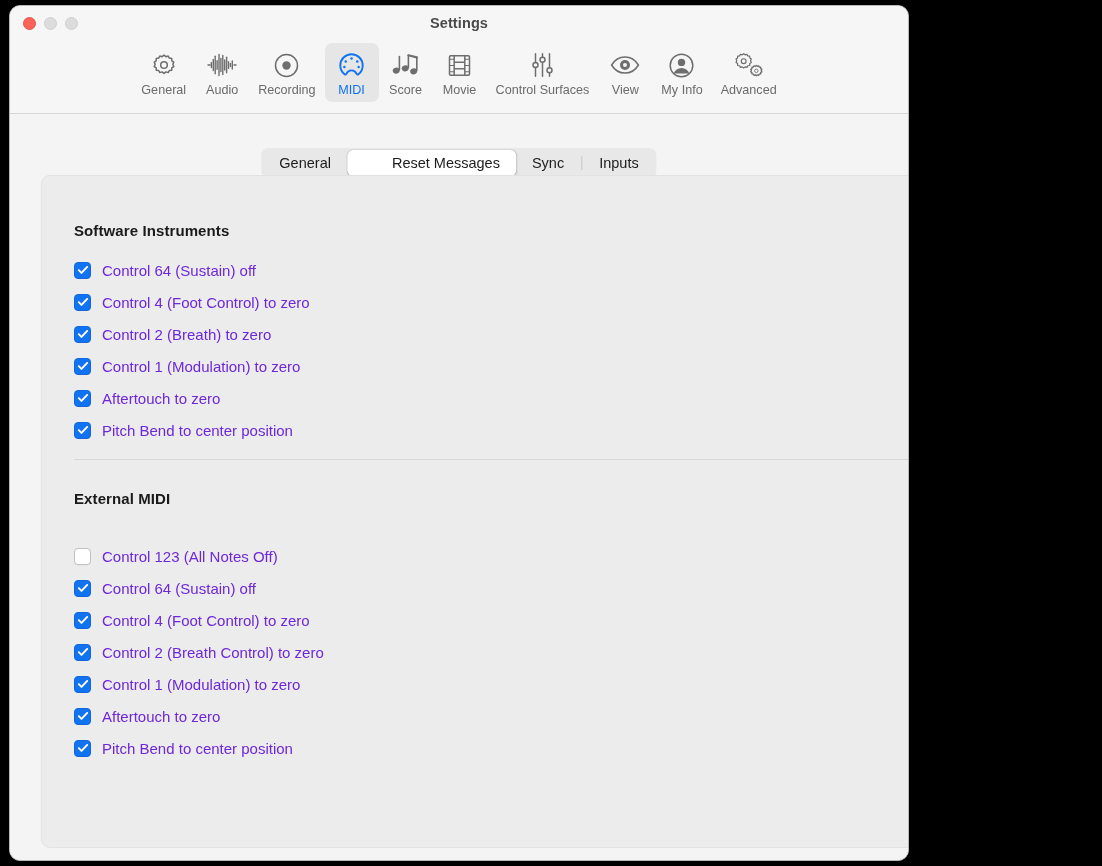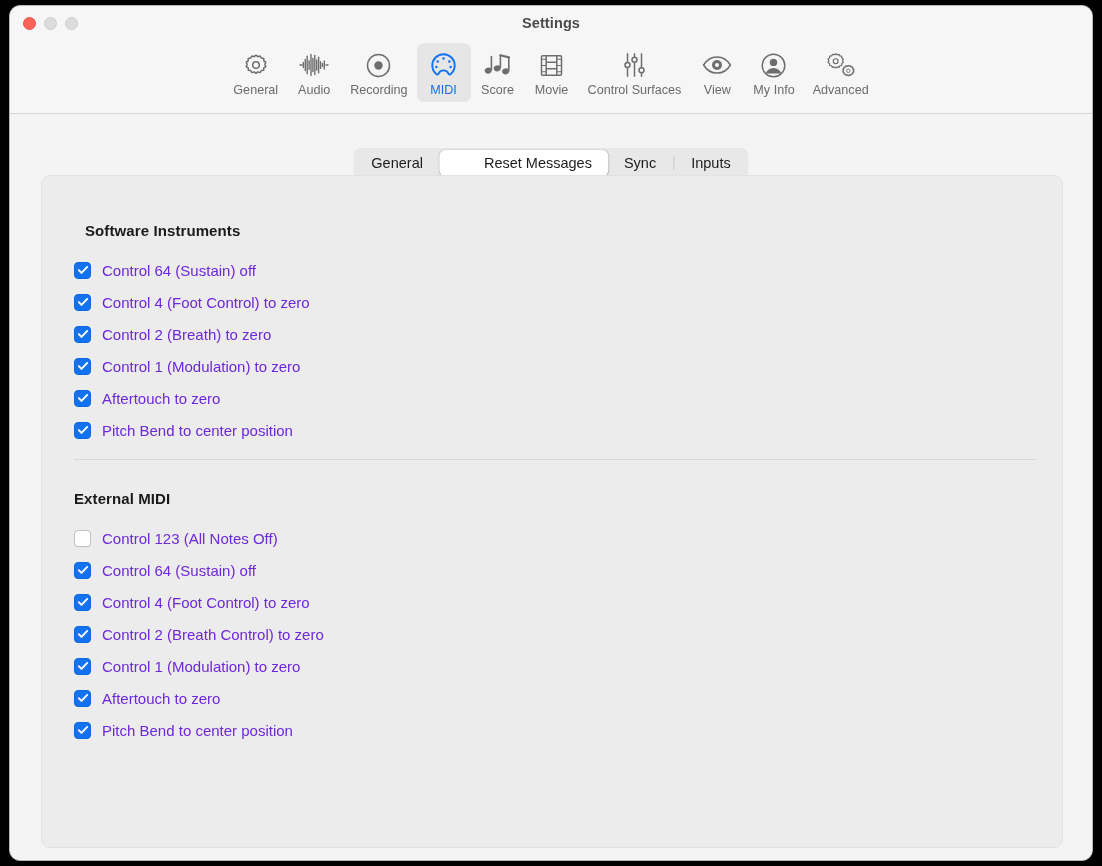--- a/index.html
+++ b/index.html
@@ -10,21 +10,21 @@
     background: #000000;
     font-family: "Liberation Sans", sans-serif;
     -webkit-font-smoothing: antialiased;
   }
 
   
   .window {
     position: absolute;
     left: 9px;
     top: 5px;
-    width: 1084px;
+    width: 900px;
     height: 856px;
     background: #f2f2f2;
     border-radius: 11px;
     box-shadow: 0 3px 16px rgba(0,0,0,0.55);
     overflow: hidden;
     border: 0.5px solid #b8b8b8;
   }
 
   
   .titlebar {
@@ -358,21 +358,21 @@
 
     <div class="segmented" id="segmented">
         <div class="seg">General</div>
         <div class="seg active">Reset Messages</div>
         <div class="seg">Sync</div>
         <span class="seg-divider"></span>
         <div class="seg">Inputs</div>
       </div>
 
     <div class="panel" id="panel">
-        <div class="section-title" style="left: 32px; top: 46px; margin-left: 11px;">Software Instruments</div>
+        <div class="section-title" style="left: 32px; top: 46px;">Software Instruments</div>
         <div class="check-list" style="left: 32px; top: 78px;">
           <div class="check-row">
             <span class="checkbox on">
               <svg width="12" height="12" viewBox="0 0 12 12" fill="none" stroke="#ffffff" stroke-width="1.9" stroke-linecap="round" stroke-linejoin="round">
                 <path d="M1.8 6.2 L4.5 8.9 L10.2 2.9"></path>
               </svg>
             </span>
             <span class="check-label">Control 64 (Sustain) off</span>
           </div>
           <div class="check-row">
@@ -410,21 +410,21 @@
           <div class="check-row">
             <span class="checkbox on">
               <svg width="12" height="12" viewBox="0 0 12 12" fill="none" stroke="#ffffff" stroke-width="1.9" stroke-linecap="round" stroke-linejoin="round">
                 <path d="M1.8 6.2 L4.5 8.9 L10.2 2.9"></path>
               </svg>
             </span>
             <span class="check-label">Pitch Bend to center position</span>
           </div>
         </div>
         <div class="section-title" style="left: 32px; top: 314px;">External MIDI</div>
-        <div class="check-list" style="left: 32px; top: 346px;">
+        <div class="check-list" style="left: 32px; top: 364px;">
           <div class="check-row">
             <span class="checkbox off"></span>
             <span class="check-label">Control 123 (All Notes Off)</span>
           </div>
           <div class="check-row">
             <span class="checkbox on">
               <svg width="12" height="12" viewBox="0 0 12 12" fill="none" stroke="#ffffff" stroke-width="1.9" stroke-linecap="round" stroke-linejoin="round">
                 <path d="M1.8 6.2 L4.5 8.9 L10.2 2.9"></path>
               </svg>
             </span>

